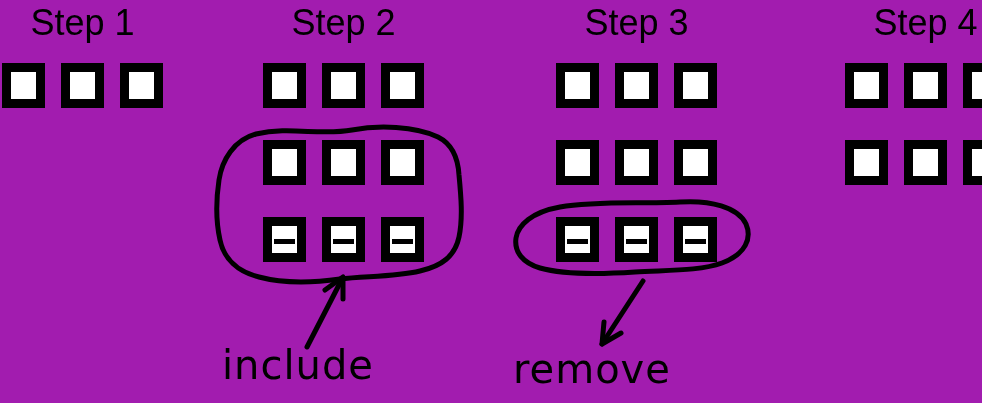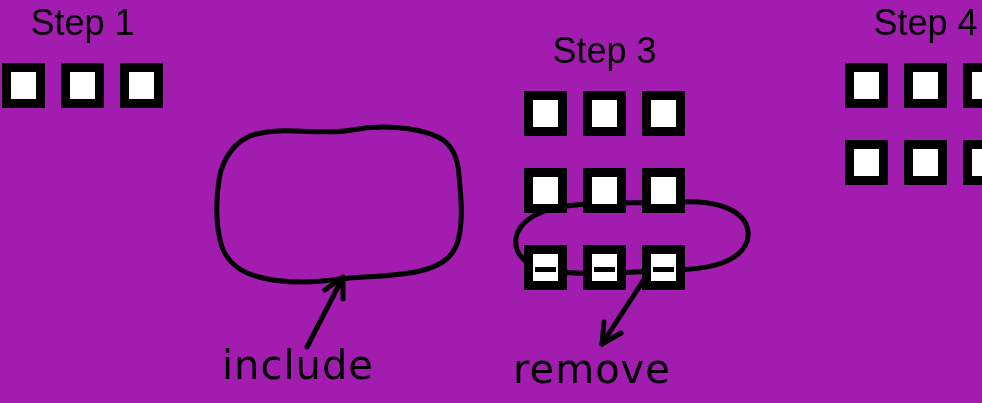--- a/index.html
+++ b/index.html
@@ -12,21 +12,21 @@
     overflow: hidden;
   }
   .overlay {
     position: absolute;
     left: 0; top: 0;
     pointer-events: none;
   }
   .step { position: absolute; top: 0; width: 161px; }
   .step-s0 { left: 2px; }
   .step-s1 { left: 263px; }
-  .step-s2 { left: 524px; margin-top: 28px; }
+  .step-s2 { left: 556px; }
   .step-s3 { left: 845px; }
   .step-title {
     height: 63px;
     line-height: 46px;
     font-size: 36px;
     color: #000000;
     text-align: center;
     white-space: nowrap;
   }
   .grid { display: flex; flex-direction: column; gap: 32px; }
@@ -93,20 +93,46 @@
   <div class="step step-s0">
     <div class="step-title">Step 1</div>
     <div class="grid">
         <div class="row">
           <div class="square"></div>
           <div class="square"></div>
           <div class="square"></div>
         </div>
       </div>
   </div>
+  <div class="step step-s1">
+    <div class="step-title">Step 2</div>
+    <div class="grid">
+        <div class="row">
+          <div class="square"></div>
+          <div class="square"></div>
+          <div class="square"></div>
+        </div>
+        <div class="row">
+          <div class="square"></div>
+          <div class="square"></div>
+          <div class="square"></div>
+        </div>
+        <div class="row">
+          <div class="square">
+            <div class="dash"></div>
+          </div>
+          <div class="square">
+            <div class="dash"></div>
+          </div>
+          <div class="square">
+            <div class="dash"></div>
+          </div>
+        </div>
+      </div>
+  </div>
   <div class="step step-s2">
     <div class="step-title">Step 3</div>
     <div class="grid">
         <div class="row">
           <div class="square"></div>
           <div class="square"></div>
           <div class="square"></div>
         </div>
         <div class="row">
           <div class="square"></div>

